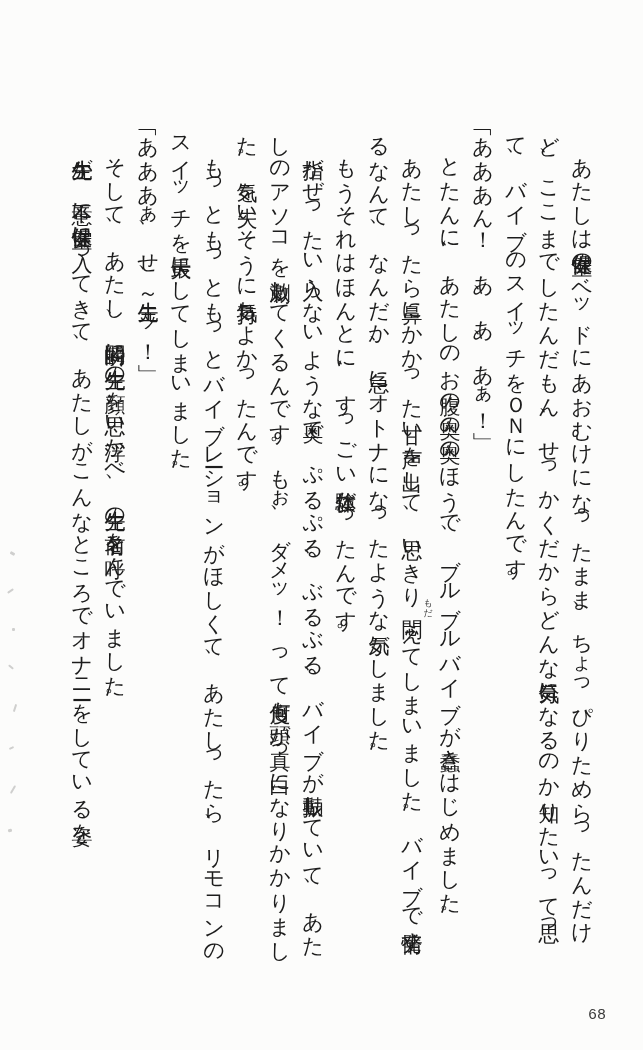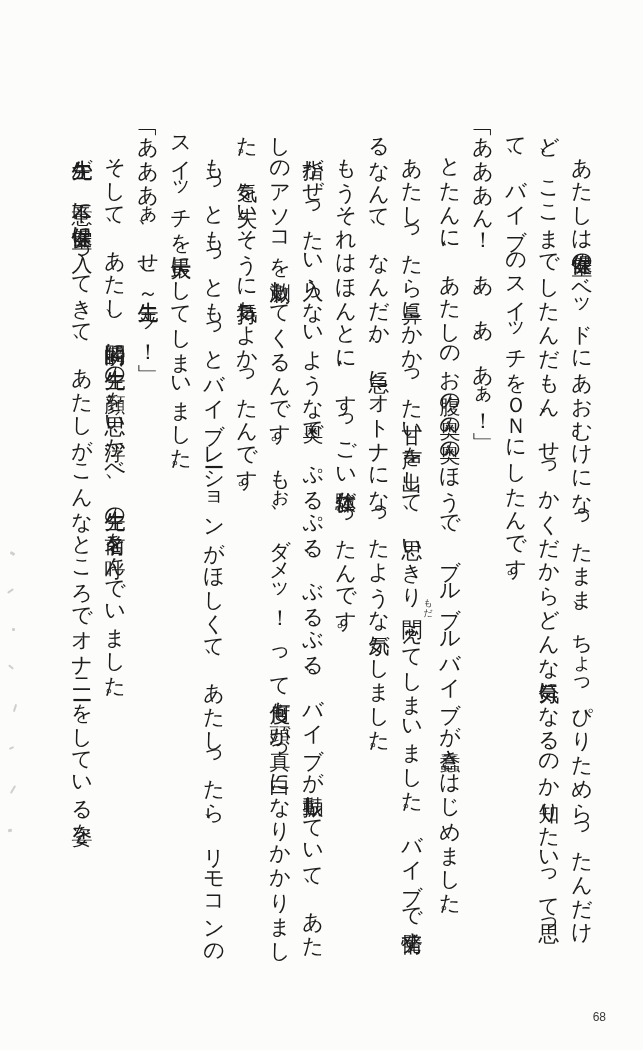--- a/index.html
+++ b/index.html
@@ -40,23 +40,23 @@
   }
   rt {
     font-size: 9px;
     color: #333;
     letter-spacing: 0;
   }
   .page-number {
     position: absolute;
     right: 37px;
     bottom: 26px;
-    font-size: 12px;
+    font-size: 15px;
     color: #3a3a3a;
-    font-family: Liberation Sans, sans-serif;
+    font-family: Liberation Mono, monospace;
   }
   
   .bleed-marks {
     position: absolute;
     left: 6px;
     top: 552px;
     width: 18px;
     height: 280px;
     display: flex;
     flex-direction: column;

